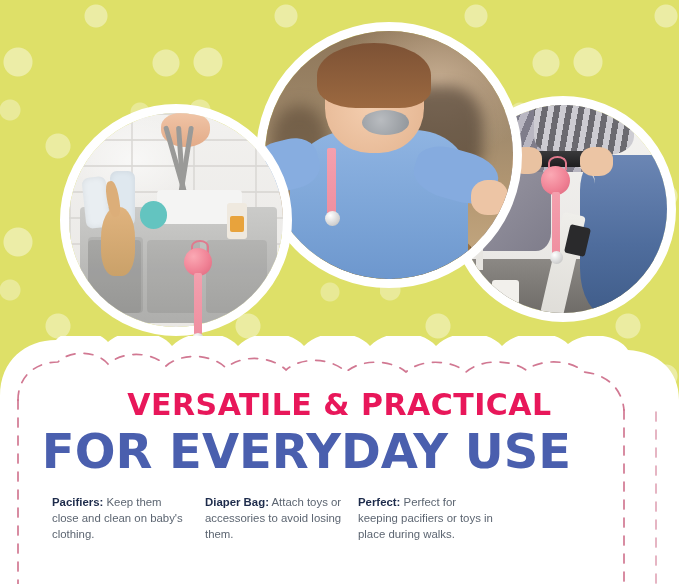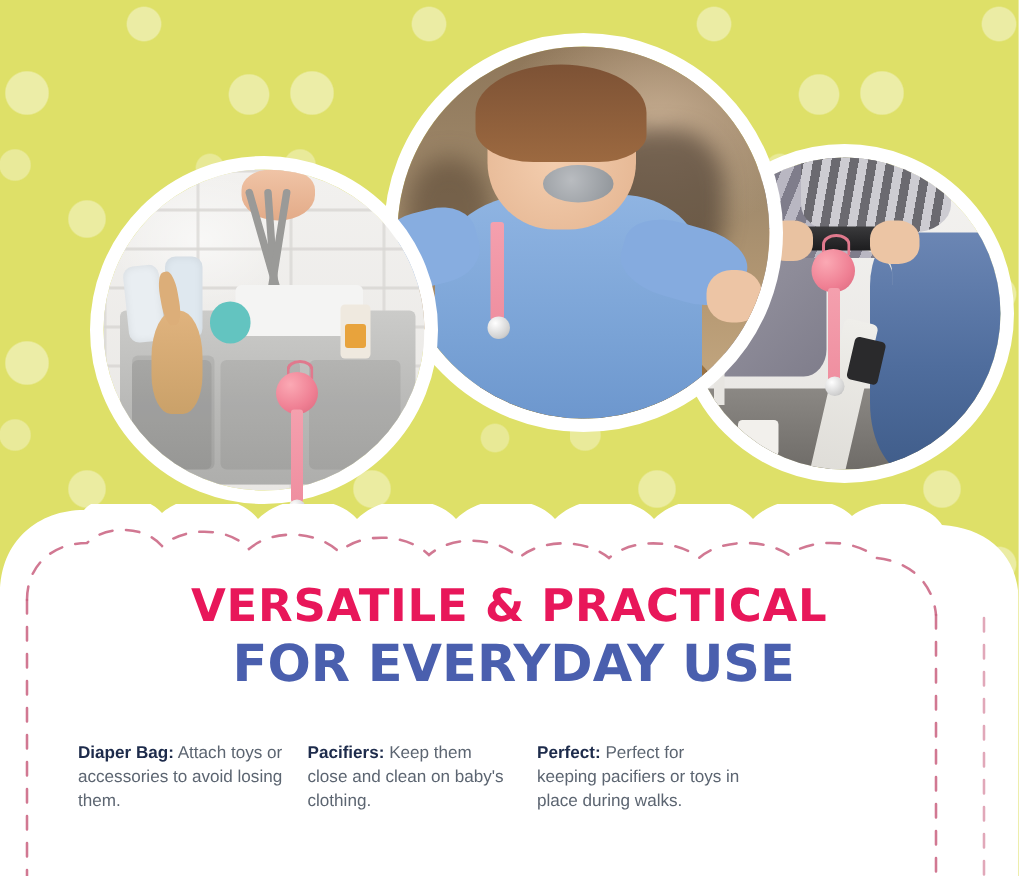--- a/index.html
+++ b/index.html
@@ -235,25 +235,24 @@
     letter-spacing:.5px;
     text-transform:uppercase;
     white-space:nowrap;
   }
   .title-blue{
     position:absolute;left:0;top:87px;width:613px;
     text-align:center;
     color:#4a5fae;
     font-family:"DejaVu Sans", sans-serif;
     font-weight:bold;
-    font-size:34px;
+    font-size:48px;
     letter-spacing:0px;
     text-transform:uppercase;
     white-space:nowrap;
-    padding-left:36px;
   }
   .cols{
     position:absolute;left:52px;top:158px;width:582px;
     display:flex;gap:16px;
   }
   .col{width:137px;}
   .col p{
     margin:0;
     font-family:"Liberation Sans", sans-serif;
     font-size:11.4px;
@@ -380,27 +379,27 @@
 
   <div class="txt">
 
     <div class="title-pink">VERSATILE &amp; PRACTICAL</div>
 
     <div class="title-blue">FOR EVERYDAY USE</div>
 
     <div class="cols">
 
       <div class="col">
+        <p><b>Pacifiers:</b>
+           <span>Keep them close and clean on baby's clothing.</span></p>
+      </div>
+
+      <div class="col">
         <p><b>Diaper Bag:</b>
            <span>Attach toys or accessories to avoid losing them.</span></p>
-      </div>
-
-      <div class="col">
-        <p><b>Pacifiers:</b>
-           <span>Keep them close and clean on baby's clothing.</span></p>
       </div>
 
 
       <div class="col">
         <p><b>Perfect:</b>
            <span>Perfect for keeping pacifiers or toys in place during walks.</span></p>
       </div>
 
     </div>
   </div>

